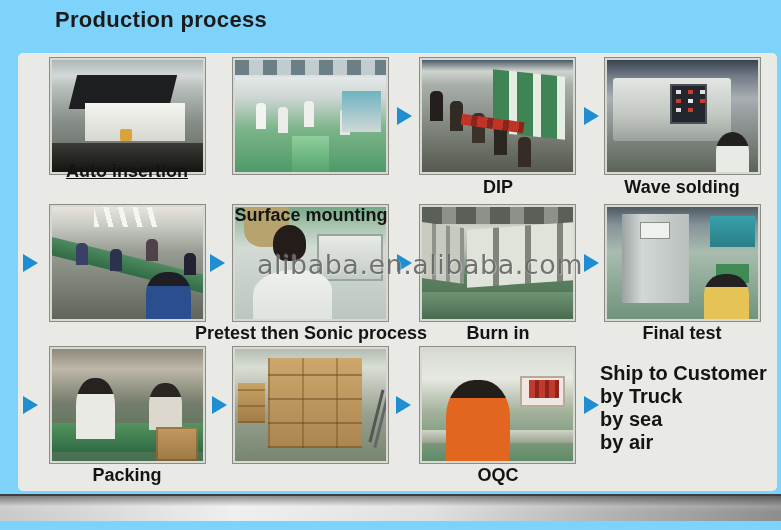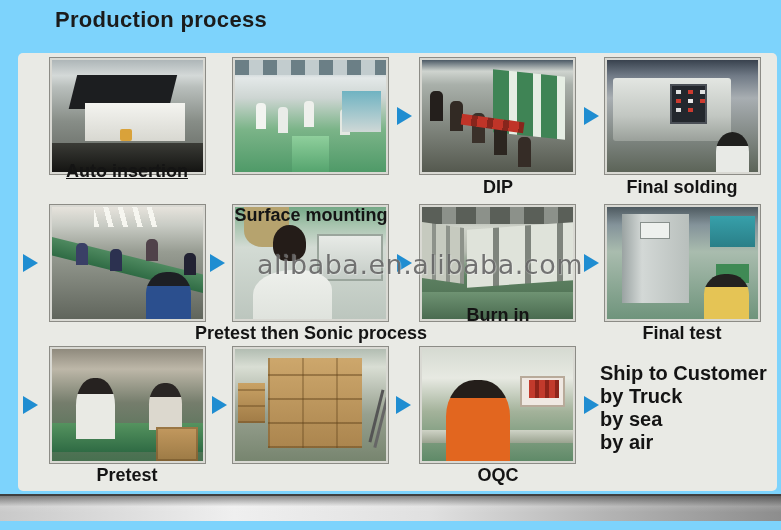--- a/index.html
+++ b/index.html
@@ -201,27 +201,27 @@
   <div class="photo p11 c3 r3">
     <span class="a"></span>
     <span class="b"></span>
     <span class="c"></span>
     <span class="d"></span>
   </div>
 
   <div class="label" style="left:127px; top:160px;text-decoration:underline;">Auto insertion</div>
   <div class="label" style="left:311px; top:176px;margin-top:28px;">Surface mounting</div>
   <div class="label" style="left:498px; top:176px;">DIP</div>
-  <div class="label" style="left:682px; top:176px;">Final solding</div>
+  <div class="label" style="left:682px; top:176px;">Wave solding</div>
 
   <div class="label" style="left:311px; top:322px;">Pretest then Sonic process</div>
-  <div class="label" style="left:498px; top:304px;">Burn in</div>
+  <div class="label" style="left:498px; top:322px;">Burn in</div>
   <div class="label" style="left:682px; top:322px;">Final test</div>
 
-  <div class="label" style="left:127px; top:464px;">Pretest</div>
+  <div class="label" style="left:127px; top:464px;">Packing</div>
   <div class="label" style="left:498px; top:464px;">OQC</div>
 
   <div class="arrow" style="left: 397px; top: 107px; border-left-color: rgb(31, 141, 209);"></div>
   <div class="arrow" style="left: 584px; top: 107px; border-left-color: rgb(31, 141, 209);"></div>
 
   <div class="arrow" style="left: 23px; top: 254px; border-left-color: rgb(31, 141, 209);"></div>
   <div class="arrow" style="left: 210px; top: 254px; border-left-color: rgb(31, 141, 209);"></div>
   <div class="arrow" style="left: 397px; top: 254px; border-left-color: rgb(31, 141, 209);"></div>
   <div class="arrow" style="left: 584px; top: 254px; border-left-color: rgb(31, 141, 209);"></div>
 

